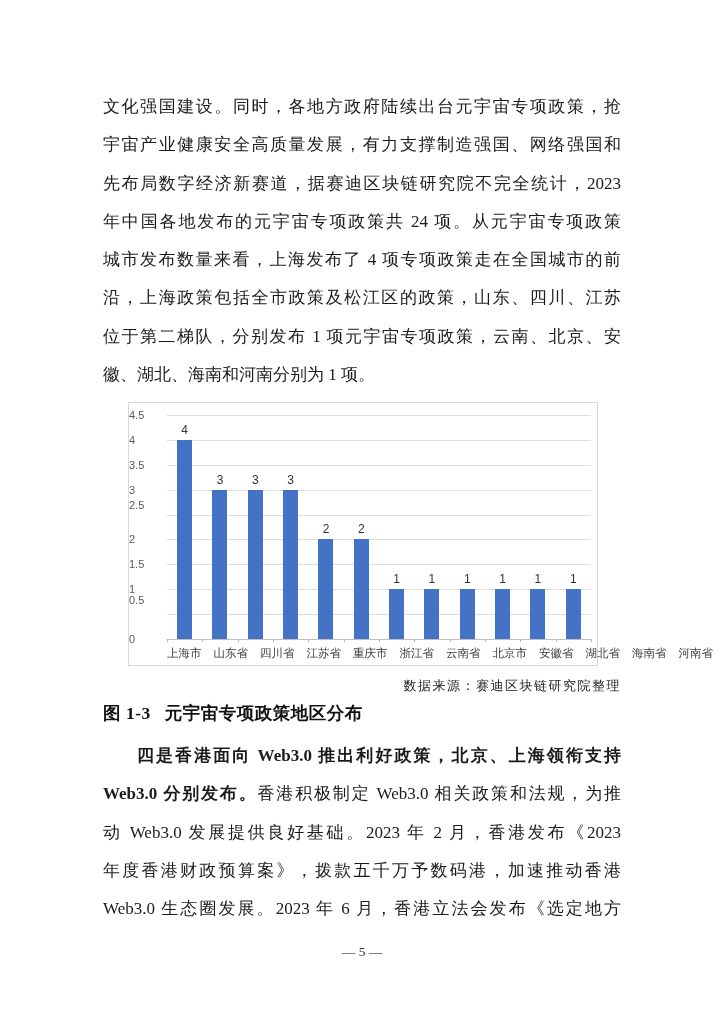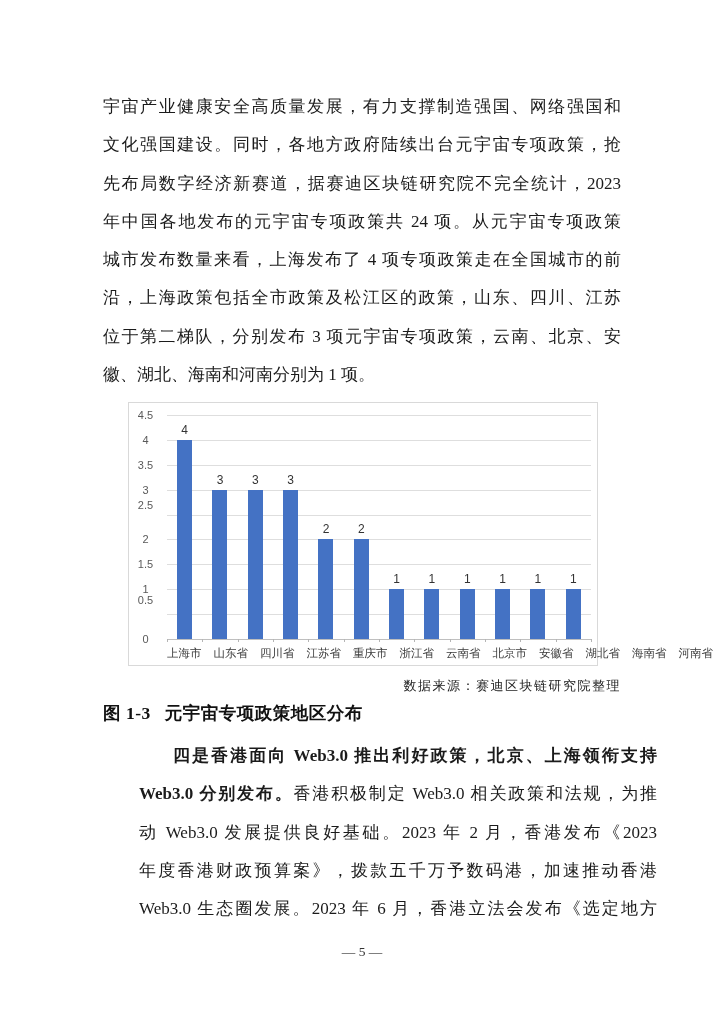--- a/index.html
+++ b/index.html
@@ -29,21 +29,21 @@
   .chart {
     position:absolute; left:128px; top:402px;
     width:470px; height:264px;
     border:1px solid #d9d9d9;
     background:#ffffff;
     box-sizing:border-box;
   }
   .grid-line { position:absolute; height:1px; }
   .y-tick-label {
     position:absolute; left:0; width:33px;
-    text-align:center;
+    text-align:left;
     font-family:"Liberation Sans", sans-serif;
     font-size:11px; line-height:14px; color:#595959;
   }
   .bars-row { position:absolute; display:flex; align-items:flex-end; }
   .bar-cell {
     flex:1; position:relative; height:100%;
     display:flex; align-items:flex-end; justify-content:center;
   }
   .bar { width:15px; }
   .bar-value-label {
@@ -78,27 +78,27 @@
     text-align:center;
     font-size:13.5px; color:#333333;
   }
 </style>
 </head>
 <body>
 
 <div class="page">
 
   <div class="para" style="top:88px;">
+    <div class="line">文化强国建设。同时，各地方政府陆续出台元宇宙专项政策，抢</div>
     <div class="line">宇宙产业健康安全高质量发展，有力支撑制造强国、网络强国和</div>
-    <div class="line">文化强国建设。同时，各地方政府陆续出台元宇宙专项政策，抢</div>
     <div class="line">先布局数字经济新赛道，据赛迪区块链研究院不完全统计，2023</div>
     <div class="line">年中国各地发布的元宇宙专项政策共 24 项。从元宇宙专项政策</div>
     <div class="line">城市发布数量来看，上海发布了 4 项专项政策走在全国城市的前</div>
     <div class="line">沿，上海政策包括全市政策及松江区的政策，山东、四川、江苏</div>
-    <div class="line">位于第二梯队，分别发布 3 项元宇宙专项政策，云南、北京、安</div>
+    <div class="line">位于第二梯队，分别发布 1 项元宇宙专项政策，云南、北京、安</div>
     <div class="line lastline">徽、湖北、海南和河南分别为 1 项。</div>
   </div>
 
   <div class="chart" id="chart">
       <div class="grid-line" style="top: 236px; left: 38px; width: 424px; background: rgb(191, 191, 191);"></div>
       <div class="y-tick-label" style="top: 229px;">0</div>
       <div class="grid-line" style="top: 211.111px; left: 38px; width: 424px; background: rgb(222, 222, 222);"></div>
       <div class="y-tick-label" style="top: 190px;">0.5</div>
       <div class="grid-line" style="top: 186.222px; left: 38px; width: 424px; background: rgb(222, 222, 222);"></div>
       <div class="y-tick-label" style="top: 179.222px;">1</div>
@@ -182,21 +182,21 @@
         <div class="x-label">河南省</div>
       </div>
     </div>
 
   <div class="source-note">数据来源：赛迪区块链研究院整理</div>
 
   <div class="fig-caption">
     <span>图 1-3</span><span class="caption-gap"></span><span>元宇宙专项政策地区分布</span>
   </div>
 
-  <div class="para" style="top:737px;margin-left:36px;">
+  <div class="para" style="top:737px;">
     <div class="line indent"><span class="bold">四是香港面向 Web3.0 推出利好政策，北京、上海领衔支持</span></div>
     <div class="line"><span class="bold">Web3.0 分别发布。</span><span>香港积极制定 Web3.0 相关政策和法规，为推</span></div>
     <div class="line">动 Web3.0 发展提供良好基础。2023 年 2 月，香港发布《2023</div>
     <div class="line">年度香港财政预算案》，拨款五千万予数码港，加速推动香港</div>
     <div class="line">Web3.0 生态圈发展。2023 年 6 月，香港立法会发布《选定地方</div>
   </div>
 
   <div class="page-number">— 5 —</div>
 
 </div>

